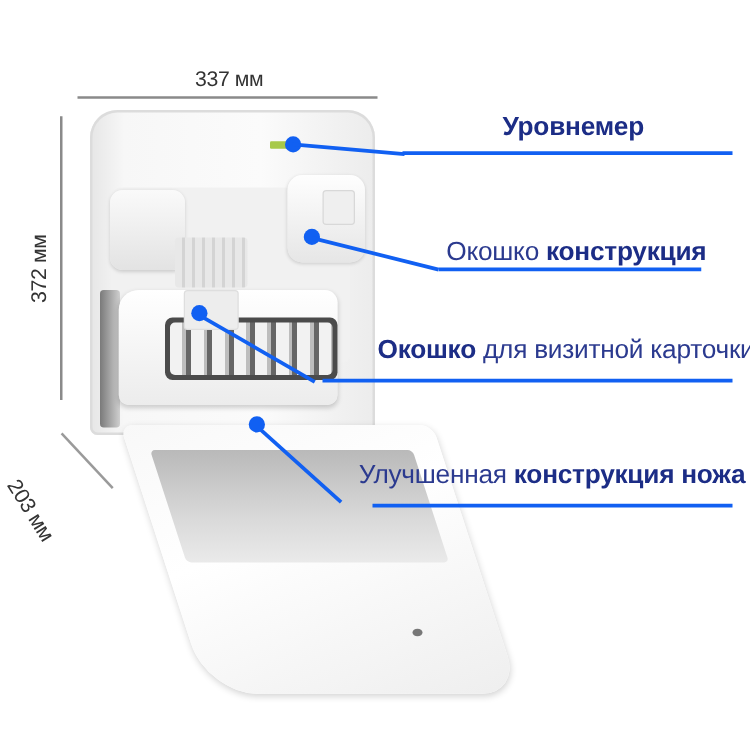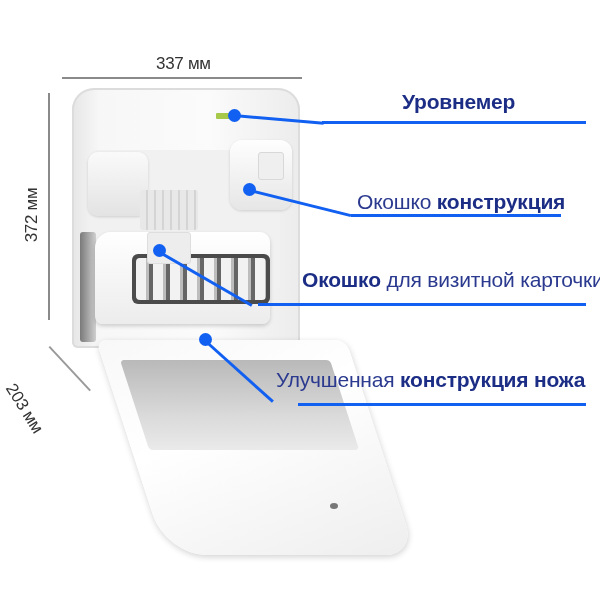--- a/index.html
+++ b/index.html
@@ -87,15 +87,15 @@
 <div class="abs dot" style="left:153px; top:244px;"></div>
 <div class="abs leader" style="left:160px; top:251px; width:106px; transform:rotate(30deg);"></div>
 <div class="abs leader" style="left:258px; top:303px; width:328px;"></div>
 <div class="abs callout-text" style="left:302px; top:268px;">
   <span></span><b>Окошко</b><span> для визитной карточки</span>
 </div>
 
 <div class="abs dot" style="left:199px; top:333px;"></div>
 <div class="abs leader" style="left:206px; top:340px; width:90px; transform:rotate(42deg);"></div>
 <div class="abs leader" style="left:298px; top:403px; width:288px;"></div>
-<div class="abs callout-text" style="left:276px; top:368px;">
+<div class="abs callout-text" style="left:287px; top:368px;">
   <span>Улучшенная </span><b>конструкция ножа</b><span></span>
 </div>
 
 </body></html>

